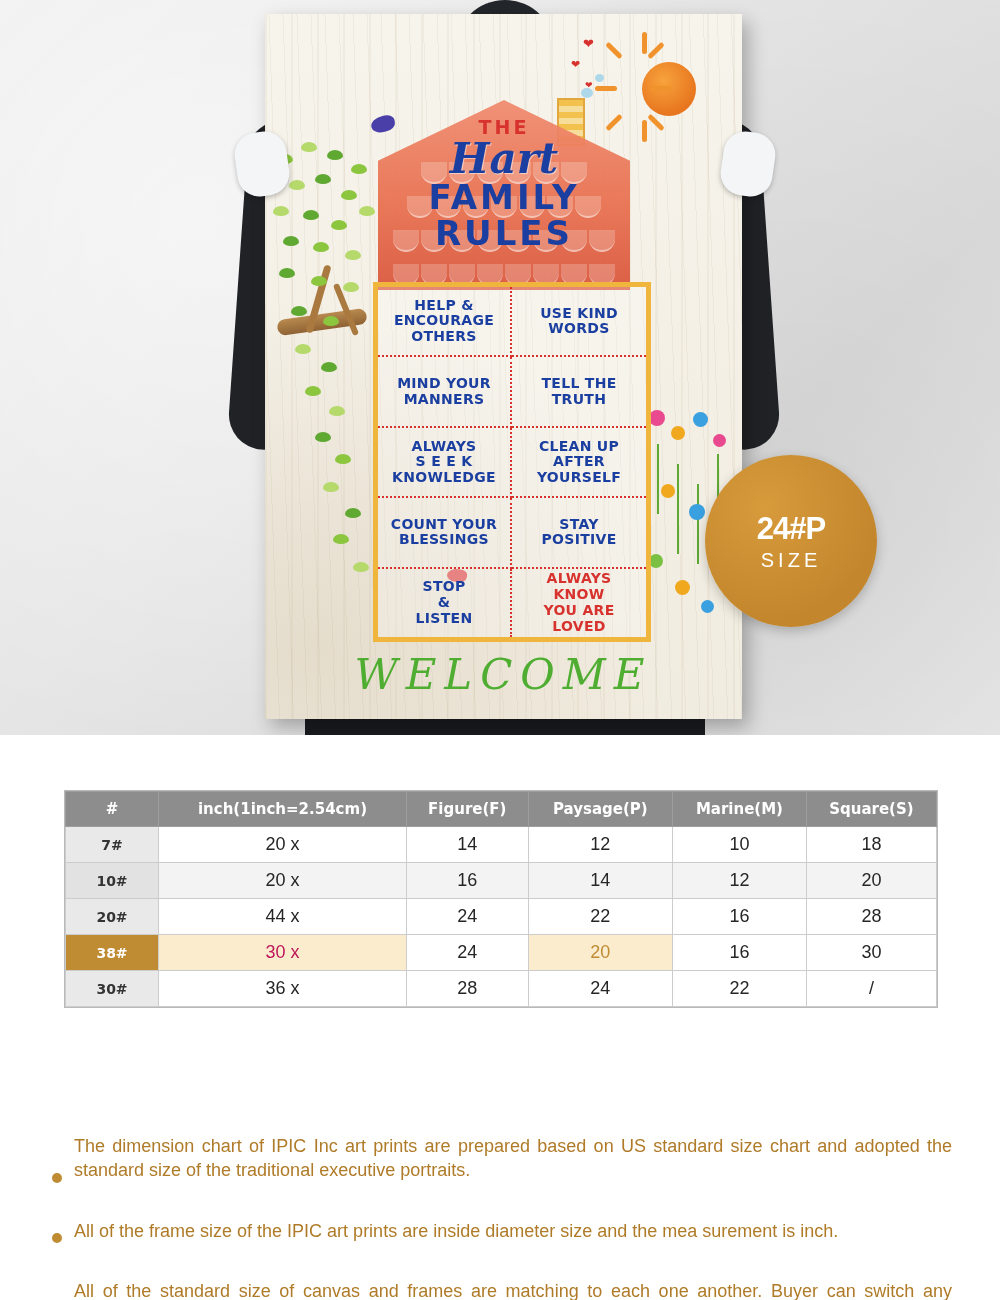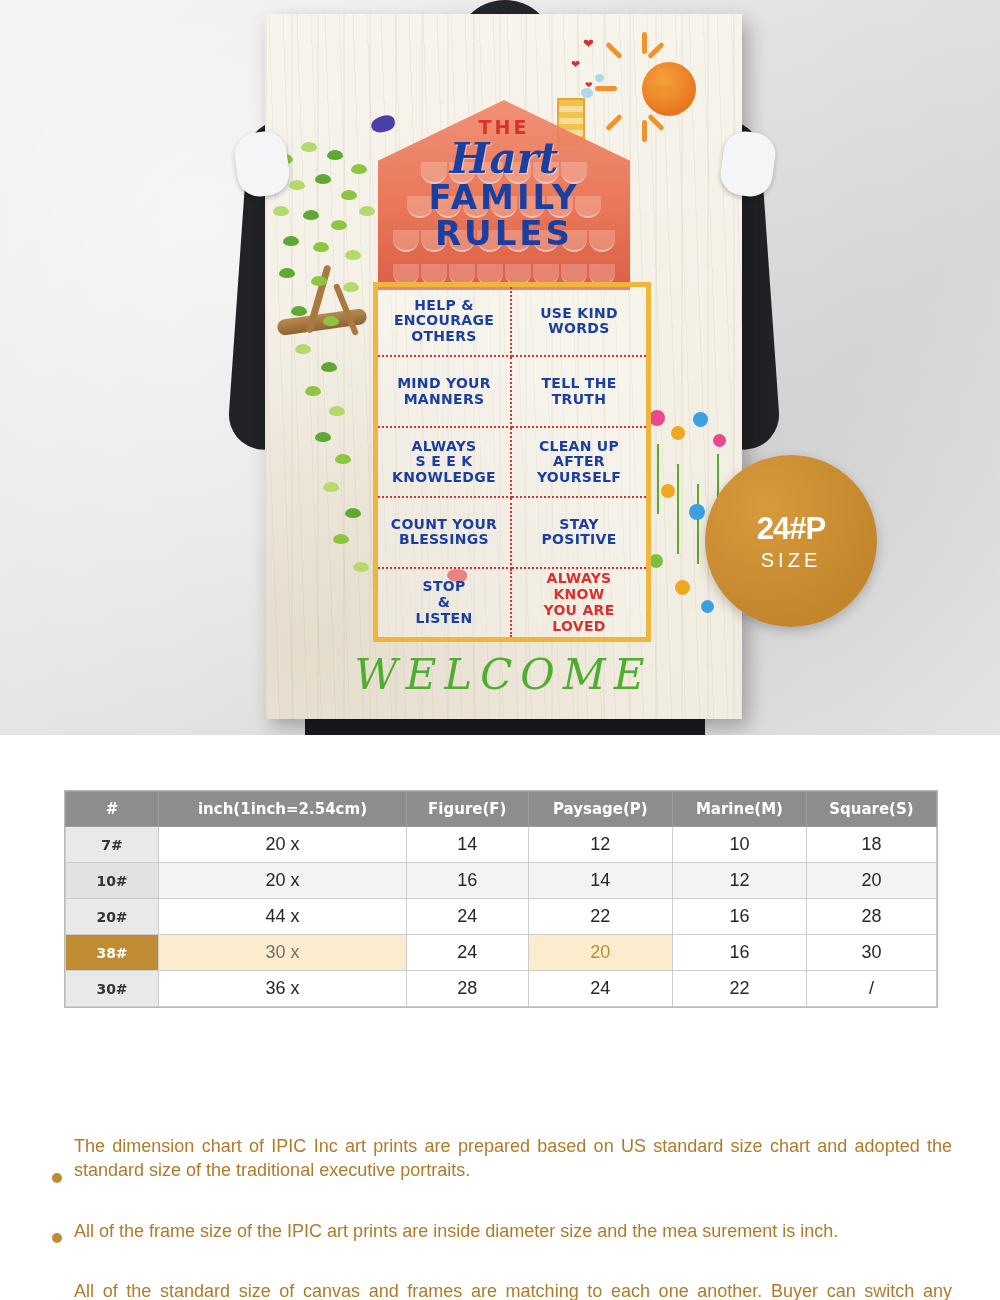--- a/index.html
+++ b/index.html
@@ -269,21 +269,21 @@
   tbody td.rowhead {
     background: #e9e9e9;
     font-weight: bold;
     font-size: 14px;
     font-family: "DejaVu Sans", sans-serif;
     color: #333;
     width: 84px;
   }
   tbody tr:nth-child(even) td.rowhead { background: #e2e2e2; }
   tbody tr.hl td.rowhead { background: #c08c33; color: #ffffff; }
-  tbody tr.hl td.c1 { background: #fbeccd; color: #737373; }
+  tbody tr.hl td.c1 { background: #fbeccd; color: #be185d; }
   tbody tr.hl td.c3 { background: #fbeccd; color: #c08c33; }
   tbody tr.hl td { background: #ffffff; }
 
   
   .notes {
     position: absolute; left: 52px; top: 1098px; width: 900px;
   }
   .note {
     display: flex;
     align-items: flex-end;

